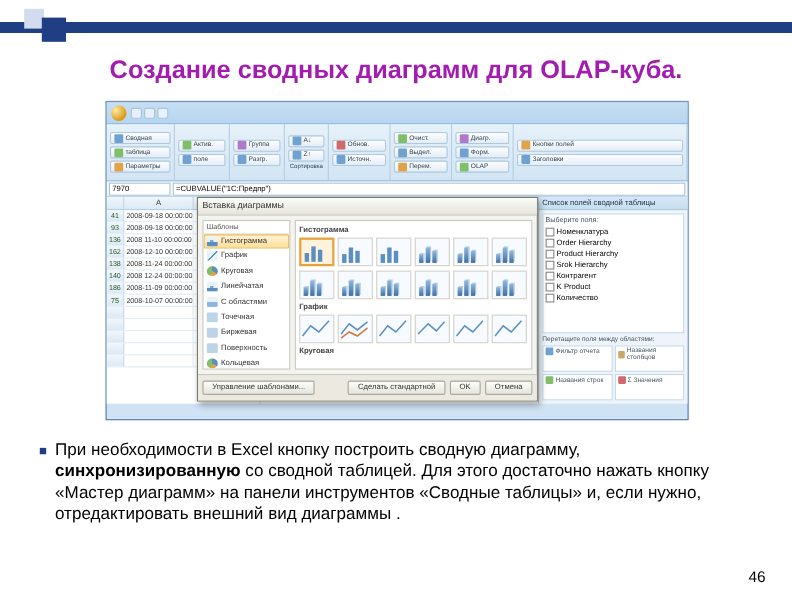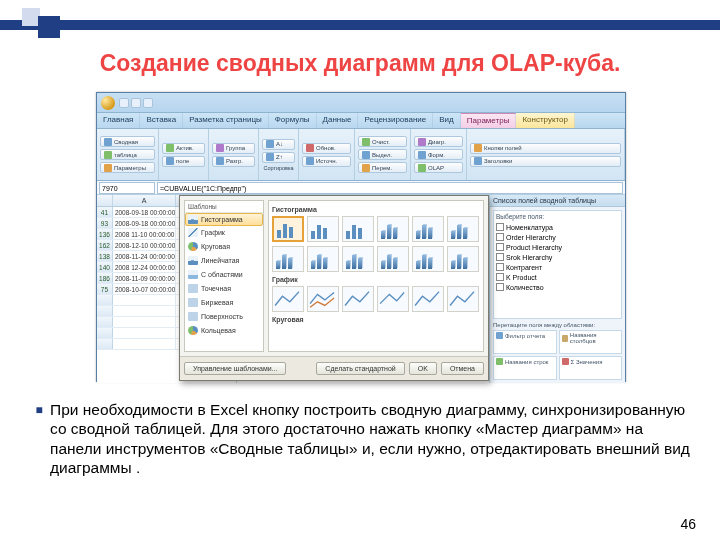--- a/index.html
+++ b/index.html
@@ -25,21 +25,21 @@
     position: absolute;
     top: 16px; left: 38px; width: 22px; height: 22px;
     background: #203e84;
   }
   .title {
     position: absolute;
     top: 50px; left: 0; width: 720px;
     text-align: center;
     font-weight: bold;
     font-size: 23px;
-    color: #ef4444;
+    color: #a21caf;
   }
   .screenshot {
     position: absolute;
     top: 92px; left: 96px;
     width: 530px; height: 290px;
     background: #cfe3f4;
     border: 1px solid #5a7fa5;
     box-shadow: 0 0 2px rgba(0,0,0,0.3);
   }
   
@@ -380,50 +380,39 @@
     color: #203e84;
     font-size: 12px;
     line-height: 20px;
   }
   .page-num {
     position: absolute;
     right: 24px; bottom: 8px;
     font-size: 14px;
     color: #000;
   }
-  .bold { font-weight: normal; }
+  .bold { font-weight: bold; }
 </style>
 </head>
 <body>
 
 <div class="decor-band"></div>
 <div class="decor-sq1"></div>
 <div class="decor-sq2"></div>
 
 <h1 class="title">Создание сводных диаграмм для OLAP-куба.</h1>
 
 <div class="screenshot">
   <div class="ribbon-top">
     <div class="orb"></div>
     <div class="qat">
         <span></span>
         <span></span>
         <span></span>
       </div>
-  </div>
-  <div class="tabs-row">
-    <div class="tab">Главная</div>
-    <div class="tab">Вставка</div>
-    <div class="tab">Разметка страницы</div>
-    <div class="tab">Формулы</div>
-    <div class="tab">Данные</div>
-    <div class="tab">Рецензирование</div>
-    <div class="tab">Вид</div>
-    <div class="tab active">Параметры</div>
-    <div class="tab contextual">Конструктор</div>
   </div>
   <div class="ribbon-body">
     <div class="rgroup" style="width:62px;">
       <div class="rbtn">
           <span class="ricon"></span>
           <span>Сводная</span>
         </div>
       <div class="rbtn">
           <span class="ricon g"></span>
           <span>таблица</span>
@@ -599,20 +588,21 @@
         </div>
       <div class="gridrow">
           <div class="rh"></div>
           <div class="cA"></div>
           <div class="cB"></div>
           <div class="cC"></div>
         </div>
     </div>
 
     <div class="dialog">
+      <div class="dialog-title">Вставка диаграммы</div>
       <div class="dialog-body">
         <div class="chart-types">
           <div class="chart-types-hdr">Шаблоны</div>
           <div class="ct-item sel">
               <span class="ct-ic bar"></span>
               <span>Гистограмма</span>
             </div>
           <div class="ct-item">
               <span class="ct-ic line"></span>
               <span>График</span>

